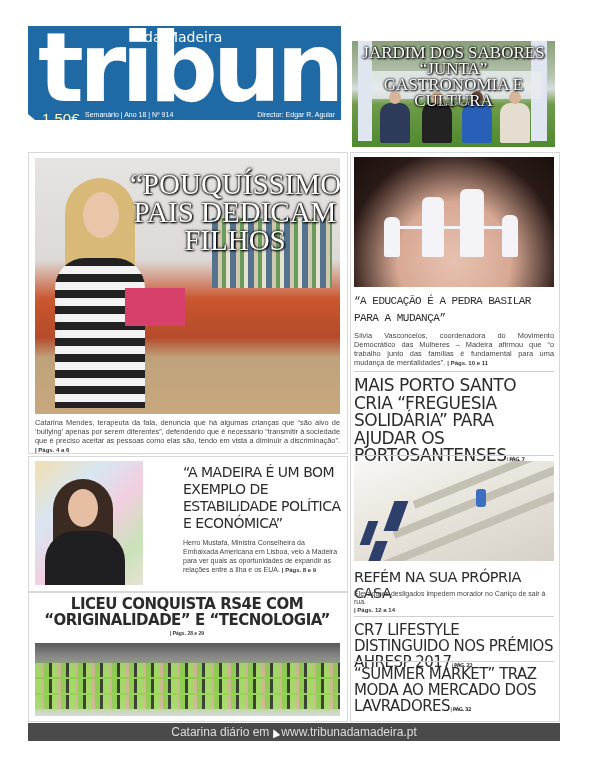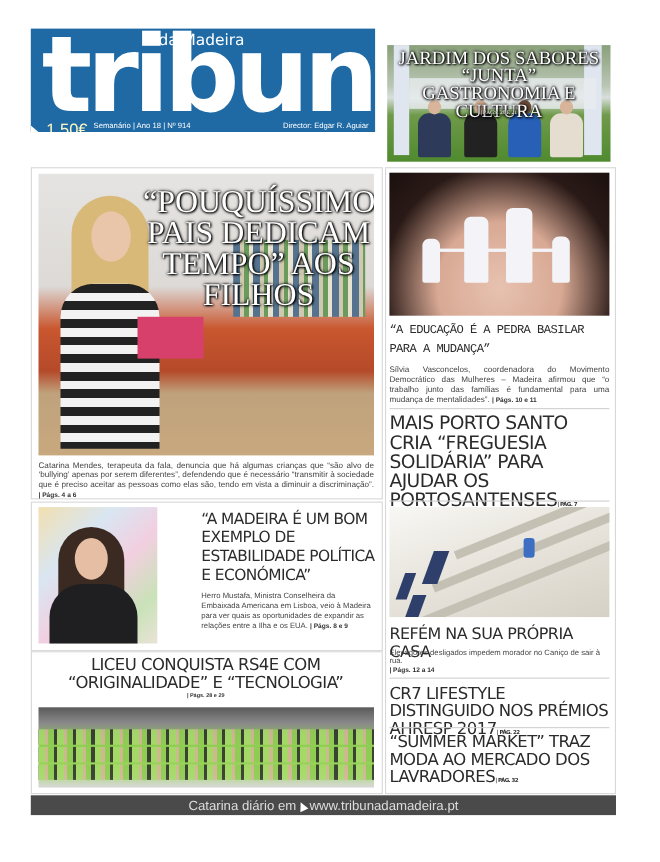--- a/index.html
+++ b/index.html
@@ -101,21 +101,20 @@
 <div class="panel" style="left:28px;top:152px;width:318px;height:300px;"></div>
 <div class="photo ph-girl" style="left:35px;top:158px;width:305px;height:256px;">
   <div class="books"></div>
   <div class="hair"></div>
   <div class="face"></div>
   <div class="top"></div>
   <div class="box"></div>
   <div class="overlay-head" style="left:95px;width:210px;top:12px;font-size:29px;line-height:28px;">
     <div>“POUQUÍSSIMO</div>
     <div>PAIS DEDICAM</div>
-    <div>TEMPO” AOS</div>
     <div>FILHOS</div>
   </div>
 </div>
 <div class="abs body-text" style="left:35px;top:418px;width:305px;text-align:justify;">
   <span>Catarina Mendes, terapeuta da fala, denuncia que há algumas crianças que “são alvo de ‘bullying’ apenas por serem diferentes”, defendendo que é necessário “transmitir à sociedade que é preciso aceitar as pessoas como elas são, tendo em vista a diminuir a discriminação”.</span>
   <span class="pg">| Págs. 4 a 6</span>
 </div>
 
 <div class="panel" style="left:350px;top:152px;width:208px;height:568px;"></div>
 
@@ -169,21 +168,21 @@
   <div class="face"></div>
   <div class="body"></div>
 </div>
 <div class="abs thin-head" style="left:183px;top:464px;width:160px;font-size:14px;line-height:17px;">“A MADEIRA É UM BOM EXEMPLO DE ESTABILIDADE POLÍTICA E ECONÓMICA”</div>
 <div class="abs body-text" style="left:183px;top:538px;width:155px;font-size:7px;line-height:9px;">
   <span>Herro Mustafa, Ministra Conselheira da Embaixada Americana em Lisboa, veio à Madeira para ver quais as oportunidades de expandir as relações entre a Ilha e os EUA.</span>
   <span class="pg">| Págs. 8 e 9</span>
 </div>
 
 <div class="panel" style="left:28px;top:592px;width:318px;height:128px;"></div>
-<div class="abs thin-head" style="left:28px;top:596px;width:318px;text-align:center;font-size:15px;line-height:16px;">
+<div class="abs thin-head" style="left:28px;top:596px;width:318px;text-align:center;font-size:15px;line-height:16px;font-weight:bold;">
   <div>LICEU CONQUISTA RS4E COM</div>
   <div>“ORIGINALIDADE” E “TECNOLOGIA”</div>
 </div>
 <div class="abs pg" style="left:28px;top:630px;width:318px;text-align:center;font-size:5px;">| Págs. 28 e 29</div>
 <div class="photo ph-crowd" style="left:35px;top:643px;width:305px;height:73px;">
   <div class="row" style="top:20px;"></div>
   <div class="row" style="top:36px;"></div>
   <div class="row" style="top:52px;"></div>
 </div>
 

